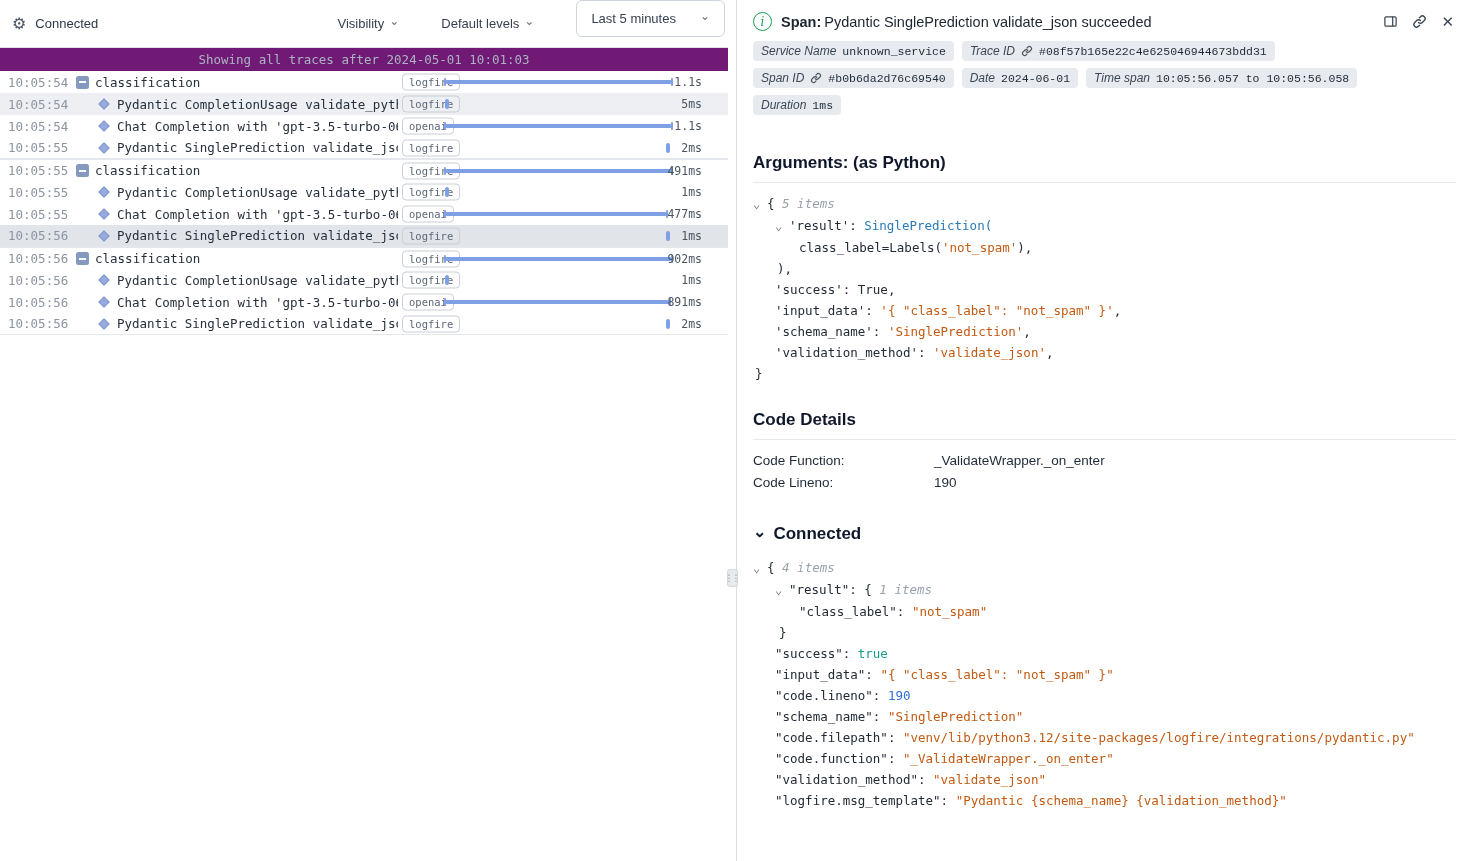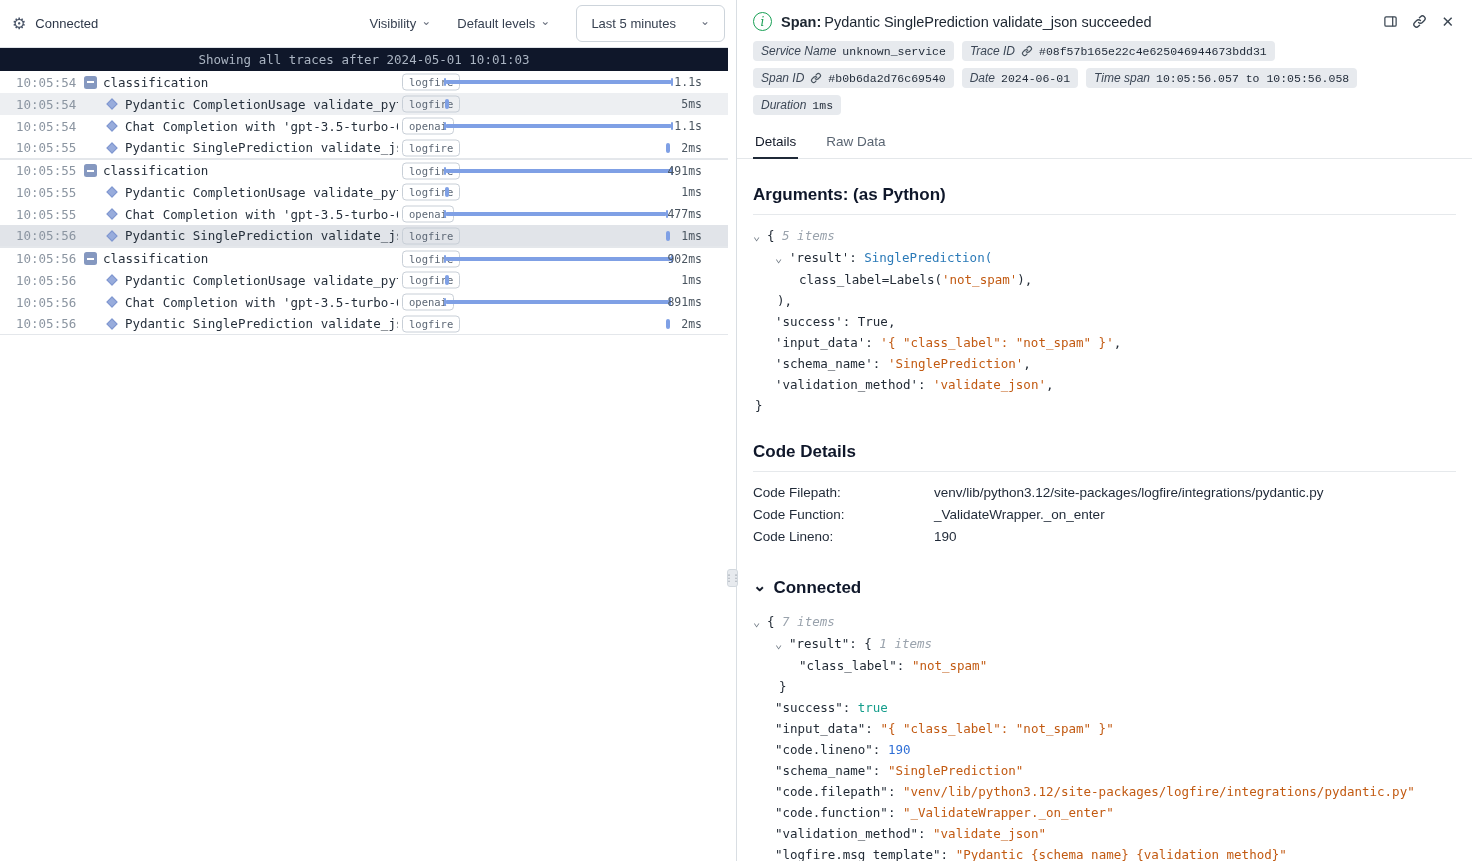--- a/index.html
+++ b/index.html
@@ -6,31 +6,31 @@
   html,body{width:1472px;height:861px;overflow:hidden;background:#fff;
     font-family:"Liberation Sans",sans-serif;color:#1f2937;}
   .app{display:flex;width:1472px;height:861px;}
 
   
   .left-panel{width:728px;flex:none;display:flex;flex-direction:column;background:#fff;}
   .left-header{height:48px;flex:none;display:flex;align-items:center;justify-content:space-between;
     padding-left:12px;border-bottom:1px solid #dfe3e8;}
   .conn{display:flex;align-items:center;gap:9px;font-size:13px;color:#2d3748;}
   .gear{font-size:16px;color:#4a5568;cursor:pointer;line-height:1;}
-  .header-controls{display:flex;align-items:center;height:100%;}
+  .header-controls{display:flex;height:100%;gap:16px;}
   .hdr-btn{background:none;border:none;font:inherit;font-size:13px;color:#374151;display:flex;
     align-items:center;gap:5px;margin-right:26px;cursor:pointer;}
   .caret{font-size:12px;color:#6b7280;line-height:1;position:relative;top:-3px;}
   .time-range{border:1px solid #cdd4db;border-radius:6px;height:37px;padding:0 14px;margin-right:3px;
     background:#fff;font:inherit;font-size:13px;color:#374151;display:flex;align-items:center;gap:24px;cursor:pointer;}
-  .banner{height:23px;flex:none;background:#0f172a;color:#aab4c2;
+  .banner{height:23px;flex:none;background:#701a75;color:#aab4c2;
     font-family:"DejaVu Sans Mono",monospace;font-size:12.5px;text-align:center;line-height:23px;}
 
   .trace-list{flex:1;overflow:hidden;font-family:"DejaVu Sans Mono",monospace;}
-  .trace-row{position:relative;height:22px;display:flex;align-items:center;cursor:pointer;padding-left:8px;}
+  .trace-row{position:relative;height:22px;display:flex;align-items:center;cursor:pointer;}
   .trace-row.selected{background:#edeff2;}
   .trace-row.selected-strong{background:#e1e4e9;}
   .trace-row.group-top{border-top:1px solid #e4e7eb;}
   .trace-row.group-bottom{border-bottom:1px solid #e4e7eb;}
   .row-main{display:flex;align-items:center;height:100%;overflow:hidden;padding-left:8px;
     margin-right:330px;flex:1;min-width:0;}
   .row-time{width:62px;flex:none;font-size:12.5px;color:#8b95a1;}
   .icon-collapse{flex:none;width:13px;height:13px;background:#8598c0;border-radius:2.5px;
     margin:0 6px;position:relative;cursor:pointer;}
   .icon-collapse::after{content:"";position:absolute;left:3px;right:3px;top:5.5px;height:2px;background:#fff;}
@@ -332,63 +332,55 @@
         </span>
         <span class="badge">
           <span class="badge-label">Time span</span>
           <span class="badge-value">10:05:56.057 to 10:05:56.058</span>
         </span>
         <span class="badge">
           <span class="badge-label">Duration</span>
           <span class="badge-value">1ms</span>
         </span>
       </div>
-    <div class="tabs" id="tabs">
-        <span class="tab active">Details</span>
-        <span class="tab">Raw Data</span>
-      </div>
 
     <div class="detail-content">
       <h2 class="section">Arguments: (as Python)</h2>
       <hr class="rule">
       <div class="code" id="arguments-code">
           <div class="code-line" style="padding-left: 0px;"><span class="chev">⌄</span><span class="tok-plain">{ </span><span class="tok-meta">5 items</span></div>
           <div class="code-line" style="padding-left: 22px;"><span class="chev">⌄</span><span class="tok-plain">'result': </span><span class="tok-cls">SinglePrediction(</span></div>
           <div class="code-line" style="padding-left: 46px;"><span class="tok-plain">class_label=Labels(</span><span class="tok-str">'not_spam'</span><span class="tok-plain">),</span></div>
           <div class="code-line" style="padding-left: 24px;"><span class="tok-plain">),</span></div>
           <div class="code-line" style="padding-left: 22px;"><span class="tok-plain">'success': True,</span></div>
           <div class="code-line" style="padding-left: 22px;"><span class="tok-plain">'input_data': </span><span class="tok-str">'{ "class_label": "not_spam" }'</span><span class="tok-plain">,</span></div>
           <div class="code-line" style="padding-left: 22px;"><span class="tok-plain">'schema_name': </span><span class="tok-str">'SinglePrediction'</span><span class="tok-plain">,</span></div>
           <div class="code-line" style="padding-left: 22px;"><span class="tok-plain">'validation_method': </span><span class="tok-str">'validate_json'</span><span class="tok-plain">,</span></div>
           <div class="code-line" style="padding-left: 2px;"><span class="tok-plain">}</span></div>
         </div>
 
       <h2 class="section">Code Details</h2>
       <hr class="rule">
       <div class="kv" id="code-details">
           <div class="kv-row">
-            <span class="kv-label">Code Filepath:</span>
-            <span class="kv-value">venv/lib/python3.12/site-packages/logfire/integrations/pydantic.py</span>
-          </div>
-          <div class="kv-row">
             <span class="kv-label">Code Function:</span>
             <span class="kv-value">_ValidateWrapper._on_enter</span>
           </div>
           <div class="kv-row">
             <span class="kv-label">Code Lineno:</span>
             <span class="kv-value">190</span>
           </div>
         </div>
 
       <div class="attr-heading">
         <span class="attr-chev">⌄</span>
         <span>Connected</span>
       </div>
       <div class="code" id="attributes-code">
-          <div class="code-line" style="padding-left: 0px;"><span class="chev">⌄</span><span class="tok-plain">{ </span><span class="tok-meta">7 items</span></div>
+          <div class="code-line" style="padding-left: 0px;"><span class="chev">⌄</span><span class="tok-plain">{ </span><span class="tok-meta">4 items</span></div>
           <div class="code-line" style="padding-left: 22px;"><span class="chev">⌄</span><span class="tok-key">"result"</span><span class="tok-plain">: </span><span class="tok-plain">{ </span><span class="tok-meta">1 items</span></div>
           <div class="code-line" style="padding-left: 46px;"><span class="tok-key">"class_label"</span><span class="tok-plain">: </span><span class="tok-str">"not_spam"</span></div>
           <div class="code-line" style="padding-left: 26px;"><span class="tok-plain">}</span></div>
           <div class="code-line" style="padding-left: 22px;"><span class="tok-key">"success"</span><span class="tok-plain">: </span><span class="tok-bool">true</span></div>
           <div class="code-line" style="padding-left: 22px;"><span class="tok-key">"input_data"</span><span class="tok-plain">: </span><span class="tok-str">"{ "class_label": "not_spam" }"</span></div>
           <div class="code-line" style="padding-left: 22px;"><span class="tok-key">"code.lineno"</span><span class="tok-plain">: </span><span class="tok-num">190</span></div>
           <div class="code-line" style="padding-left: 22px;"><span class="tok-key">"schema_name"</span><span class="tok-plain">: </span><span class="tok-str">"SinglePrediction"</span></div>
           <div class="code-line" style="padding-left: 22px;"><span class="tok-key">"code.filepath"</span><span class="tok-plain">: </span><span class="tok-str">"venv/lib/python3.12/site-packages/logfire/integrations/pydantic.py"</span></div>
           <div class="code-line" style="padding-left: 22px;"><span class="tok-key">"code.function"</span><span class="tok-plain">: </span><span class="tok-str">"_ValidateWrapper._on_enter"</span></div>
           <div class="code-line" style="padding-left: 22px;"><span class="tok-key">"validation_method"</span><span class="tok-plain">: </span><span class="tok-str">"validate_json"</span></div>

